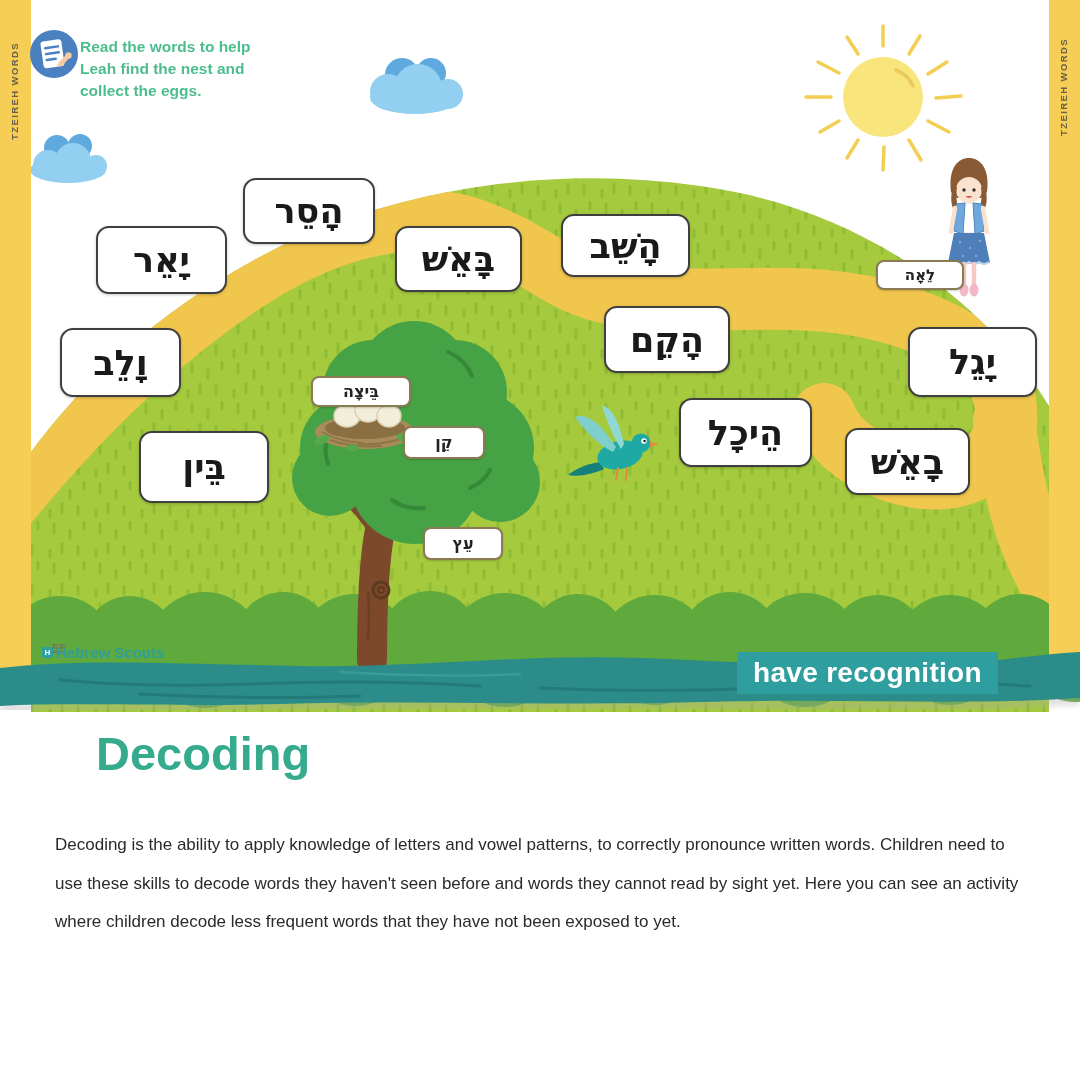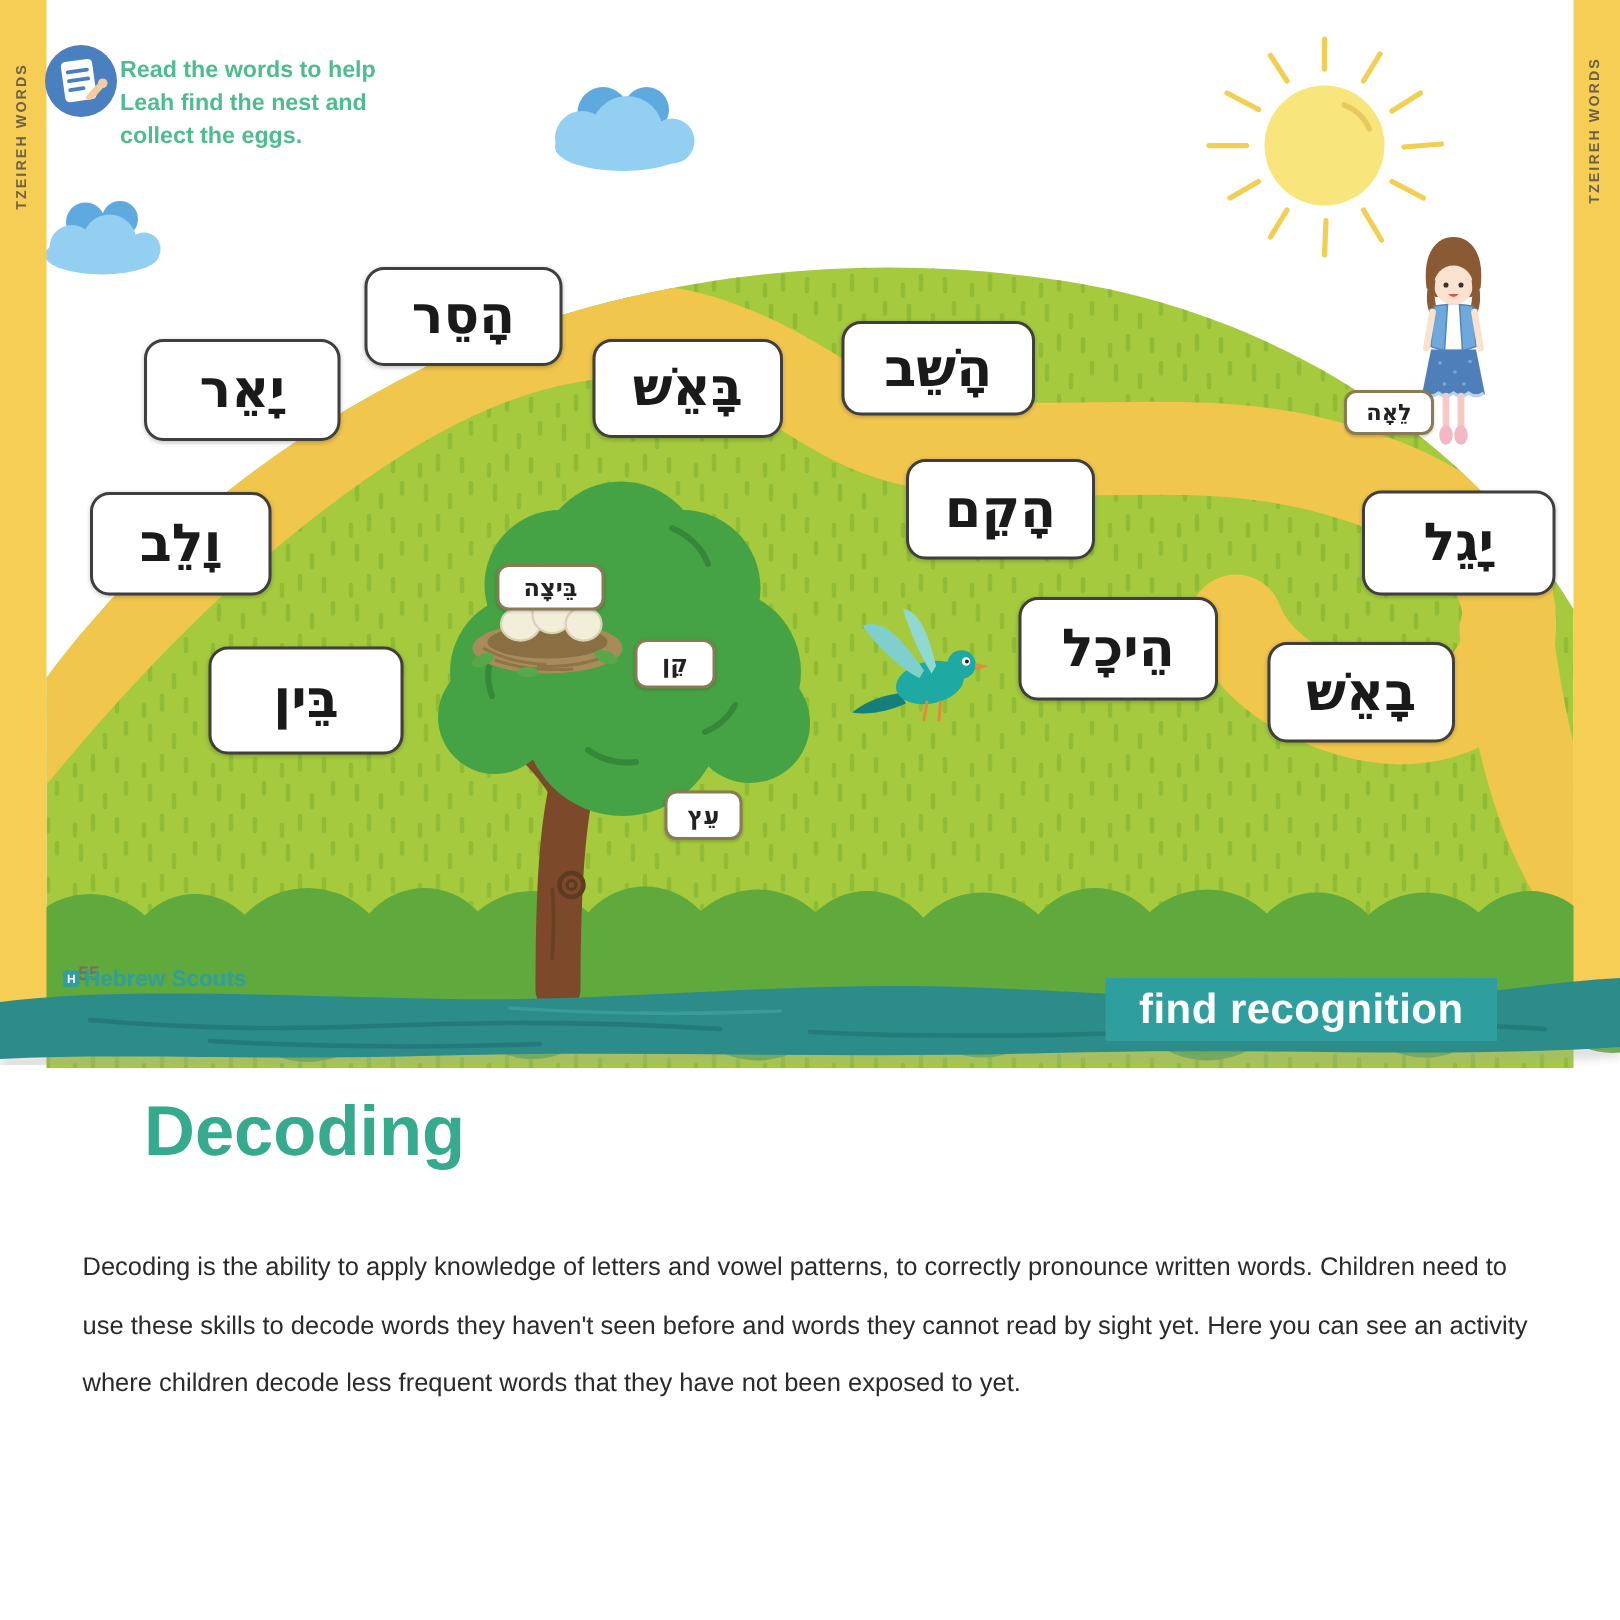--- a/index.html
+++ b/index.html
@@ -23,23 +23,23 @@
   
   .scene{position:absolute;left:0;top:0;z-index:1;}
   .water{position:absolute;left:0;top:620px;z-index:5;}
 
   
   .card{position:absolute;background:#ffffff;border:2.5px solid #3F3F3F;border-radius:13px;
     display:flex;align-items:center;justify-content:center;z-index:4;
     font-family:"DejaVu Sans", sans-serif;font-weight:700;font-size:35px;color:#1a1a1a;
     box-shadow:0 1px 3px rgba(0,0,0,.22);}
   .tag{position:absolute;background:#ffffff;border:2px solid #8B7B55;border-radius:8px;
-    display:flex;align-items:center;justify-content:center;z-index:4;padding:0 5px;
+    display:flex;align-items:center;justify-content:center;z-index:4;padding:0 19px;
     font-family:"DejaVu Sans", sans-serif;font-weight:700;font-size:16px;color:#222;
-    box-shadow:0 1px 2px rgba(0,0,0,.18);margin-left:20px;}
+    box-shadow:0 1px 2px rgba(0,0,0,.18);}
 
   
   .pagenum{position:absolute;left:7px;top:641px;font-size:13px;font-weight:700;color:#75715F;z-index:6;margin-left:45px;}
   .brand{position:absolute;left:42px;top:644px;display:flex;align-items:center;gap:3px;z-index:6;}
   .brand .bicon{width:11px;height:11px;background:#2F9E9E;border-radius:2px;color:#fff;
     font-size:8px;font-weight:700;display:flex;align-items:center;justify-content:center;}
   .brand .btext{font-size:15px;font-weight:700;color:#2F9E9E;}
   .banner{position:absolute;left:737px;top:652px;width:261px;height:42px;background:#2F9E9E;
     display:flex;align-items:center;justify-content:center;z-index:6;
     color:#ffffff;font-size:28px;font-weight:700;letter-spacing:.3px;}
@@ -289,18 +289,18 @@
       <path d="M340,52 q90,6 180,2"></path>
       <path d="M760,56 q90,6 180,-2"></path>
     </g>
   </svg>
 
   <div class="pagenum">55</div>
   <div class="brand">
     <span class="bicon">H</span>
     <span class="btext">Hebrew Scouts</span>
   </div>
-  <div class="banner">find recognition</div>
+  <div class="banner">have recognition</div>
 
   <div class="title">Decoding</div>
   <div class="bodytext">Decoding is the ability to apply knowledge of letters and vowel patterns, to correctly pronounce written words. Children need to use these skills to decode words they haven't seen before and words they cannot read by sight yet. Here you can see an activity where children decode less frequent words that they have not been exposed to yet.</div>
 
 </div>
 
 </body></html>

